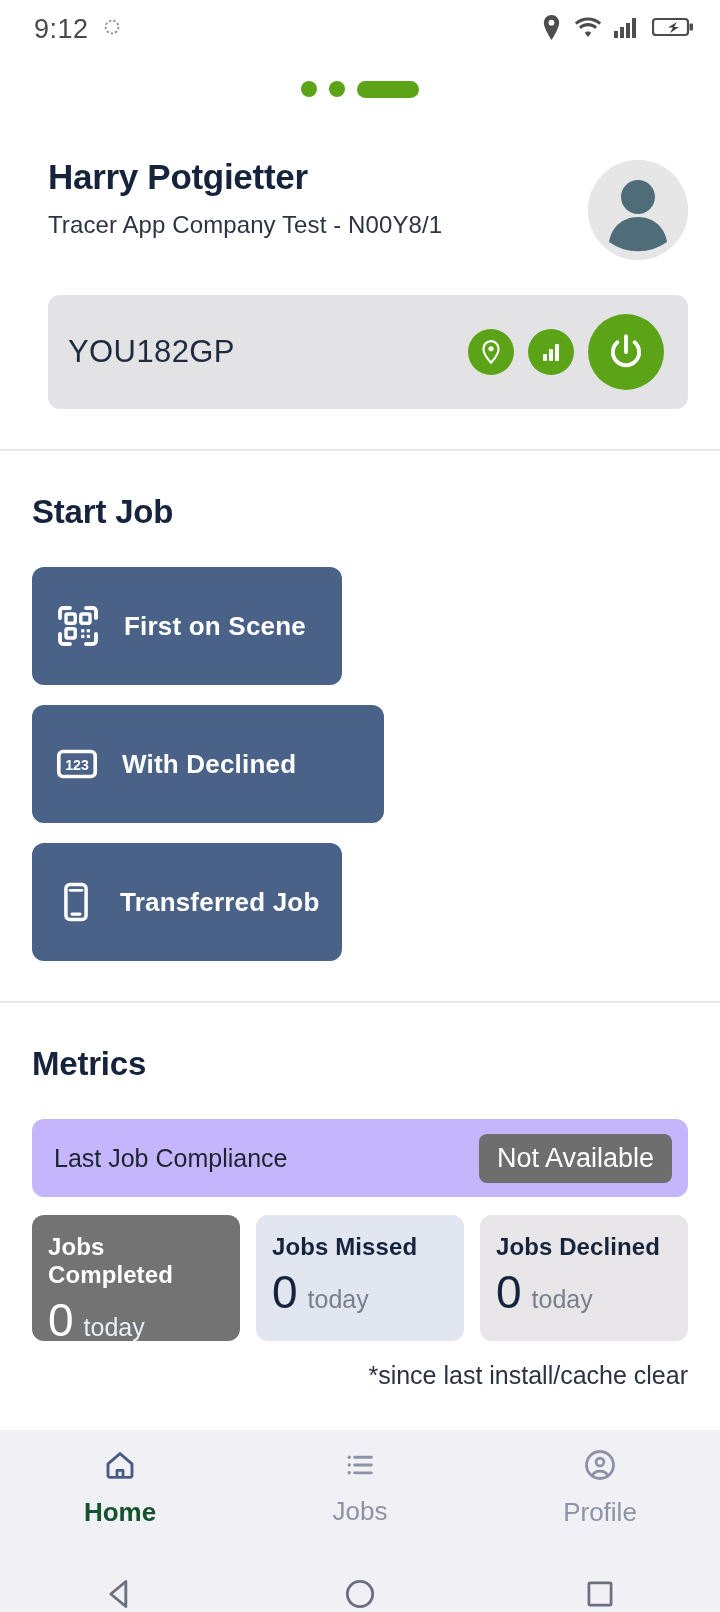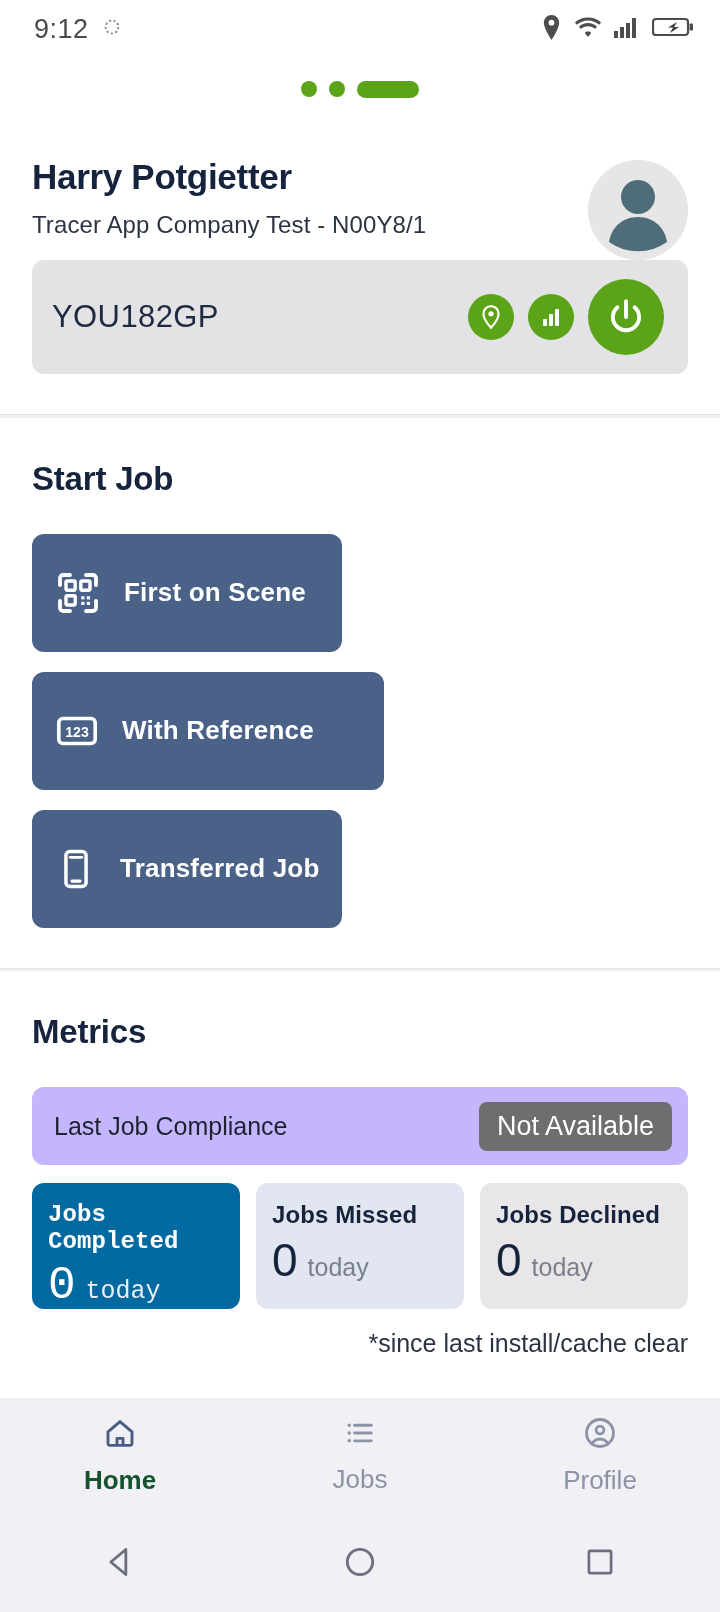--- a/index.html
+++ b/index.html
@@ -21,30 +21,30 @@
   .sb-time { font-size: 27px; color: #4a4a4a; letter-spacing: .5px; }
   .sb-right { display: flex; align-items: center; gap: 11px; }
   .ico { display: block; }
 
   
   .pager { height: 62px; flex: 0 0 62px; display: flex; align-items: center; justify-content: center; gap: 12px; }
   .dot { width: 16px; height: 16px; border-radius: 50%; background: #5ba317; }
   .dot.wide { width: 62px; border-radius: 9px; height: 17px; }
 
   
-  .profile-sec { padding: 38px 32px 40px 32px; }
+  .profile-sec { padding: 38px 32px 40px 48px; }
   .profile-top { display: flex; align-items: flex-start; justify-content: space-between; }
   .p-name { font-size: 35px; font-weight: 700; color: #16233d; letter-spacing: -.3px; line-height: 1.1; }
   .p-company { font-size: 24px; color: #2c3443; margin-top: 14px; letter-spacing: .1px; }
   .avatar {
     width: 100px; height: 100px; border-radius: 50%; background: #e6e6e6;
     flex: 0 0 100px; overflow: hidden; position: relative; margin-top: 2px;
   }
   .reg-bar {
-    height: 114px; background: #e3e3e5; border-radius: 12px;
+    margin-top: 35px; height: 114px; background: #e3e3e5; border-radius: 12px;
     display: flex; align-items: center; justify-content: space-between;
     padding: 0 24px 0 20px;
   }
   .reg-text { font-size: 31px; color: #1d2a3f; letter-spacing: .4px; }
   .reg-icons { display: flex; align-items: center; gap: 14px; }
   .circ { border-radius: 50%; background: #5ba317; display: flex; align-items: center; justify-content: center; }
   .circ-sm { width: 46px; height: 46px; }
   .circ-lg { width: 76px; height: 76px; }
 
   .divider { height: 9px; background: #f1f1f4; border-top: 1px solid #e4e4e8; border-bottom: 1px solid #eceaef; }
@@ -71,21 +71,21 @@
   }
   .comp-label { font-size: 25px; color: #1d2330; font-weight: 500; }
   .comp-badge {
     background: #6e6e6e; color: #fff; font-size: 27px;
     padding: 9px 18px; border-radius: 8px;
   }
   .metric-row { margin-top: 18px; display: flex; gap: 16px; }
   .metric {
     flex: 1; border-radius: 12px; height: 126px; padding: 18px 16px 0 16px;
   }
-  .m1 { background: #0369a1; color: #ffffff; font-family: Liberation Mono, monospace; }
+  .m1 { background: #737373; color: #ffffff; }
   .m2 { background: #e2e6f0; color: #16233d; }
   .m3 { background: #e8e6e8; color: #16233d; }
   .m-label { font-size: 24px; font-weight: 700; letter-spacing: .1px; }
   .m-value-row { display: flex; align-items: baseline; gap: 10px; margin-top: 8px; }
   .m-value { font-size: 46px; font-weight: 400; line-height: 1; }
   .m-unit { font-size: 25px; opacity: .78; }
   .m1 .m-unit { color: #e9eef7; opacity: 1; }
   .m2 .m-unit, .m3 .m-unit { color: #5c6472; }
   .footnote { margin-top: 20px; text-align: right; font-size: 25px; color: #2b3242; }
 
@@ -225,21 +225,21 @@
         <span class="job-label">First on Scene</span>
       </div>
 
       <div class="job-btn w2">
         <span class="job-ico">
           <svg width="46" height="46" viewBox="0 0 24 24">
             <rect x="2.5" y="5.5" width="19" height="13" rx="2.2" fill="none" stroke="#fff" stroke-width="1.9"></rect>
             <text x="12" y="15" font-family="Liberation Sans, sans-serif" font-size="7.4" font-weight="700" fill="#fff" text-anchor="middle">123</text>
           </svg>
         </span>
-        <span class="job-label">With Reference</span>
+        <span class="job-label">With Declined</span>
       </div>
 
       <div class="job-btn w1">
         <span class="job-ico">
           <svg width="44" height="44" viewBox="0 0 24 24">
             <rect x="6.5" y="2.5" width="11" height="19" rx="2.2" fill="none" stroke="#fff" stroke-width="1.9"></rect>
             <line x1="8.8" y1="5.6" x2="15.2" y2="5.6" stroke="#fff" stroke-width="1.5" stroke-linecap="round"></line>
             <line x1="9.8" y1="18.6" x2="14.2" y2="18.6" stroke="#fff" stroke-width="1.7" stroke-linecap="round"></line>
           </svg>
         </span>

